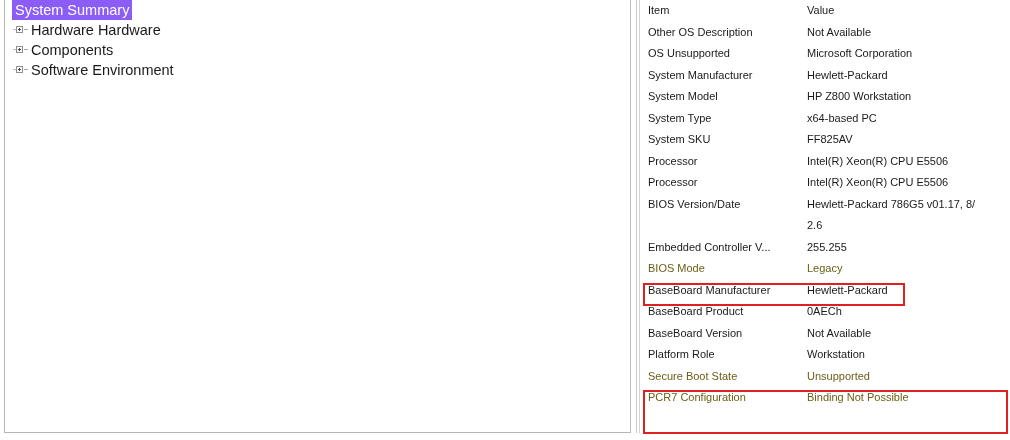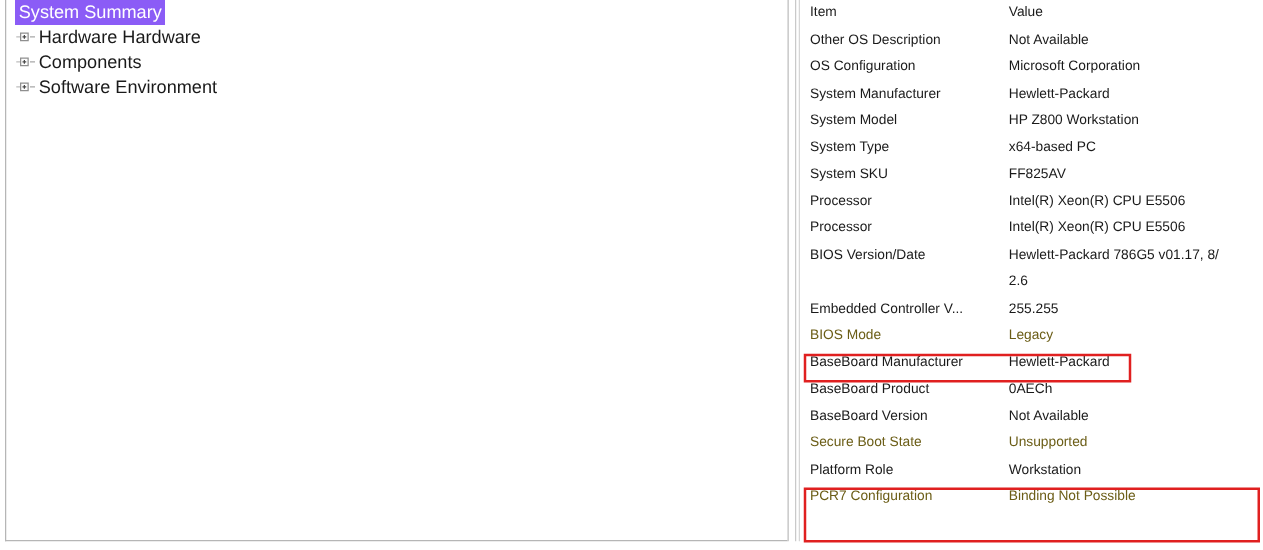--- a/index.html
+++ b/index.html
@@ -274,21 +274,21 @@
     <div class="detail-row">
       <span class="cell-item">Item</span>
       <span class="cell-value">Value</span>
     </div>
 
     <div class="detail-row">
       <span class="cell-item">Other OS Description</span>
       <span class="cell-value">Not Available</span>
     </div>
     <div class="detail-row">
-      <span class="cell-item">OS Configuration</span>
+      <span class="cell-item">OS Unsupported</span>
       <span class="cell-value">Microsoft Corporation</span>
     </div>
     <div class="detail-row">
       <span class="cell-item">System Manufacturer</span>
       <span class="cell-value">Hewlett-Packard</span>
     </div>
     <div class="detail-row">
       <span class="cell-item">System Model</span>
       <span class="cell-value">HP Z800 Workstation</span>
     </div>
@@ -328,28 +328,28 @@
       <span class="cell-value">Hewlett-Packard</span>
     </div>
     <div class="detail-row">
       <span class="cell-item">BaseBoard Product</span>
       <span class="cell-value">0AECh</span>
     </div>
     <div class="detail-row">
       <span class="cell-item">BaseBoard Version</span>
       <span class="cell-value">Not Available</span>
     </div>
+    <div class="detail-row">
+      <span class="cell-item">Platform Role</span>
+      <span class="cell-value">Workstation</span>
+    </div>
     <div class="detail-row flagged">
       <span class="cell-item">Secure Boot State</span>
       <span class="cell-value">Unsupported</span>
     </div>
-    <div class="detail-row">
-      <span class="cell-item">Platform Role</span>
-      <span class="cell-value">Workstation</span>
-    </div>
     <div class="detail-row flagged">
       <span class="cell-item">PCR7 Configuration</span>
       <span class="cell-value">Binding Not Possible</span>
     </div>
 
   </div>
 
   <div class="right-edge"></div>
 
   <div class="redbox" id="redbox-bios-mode"></div>

